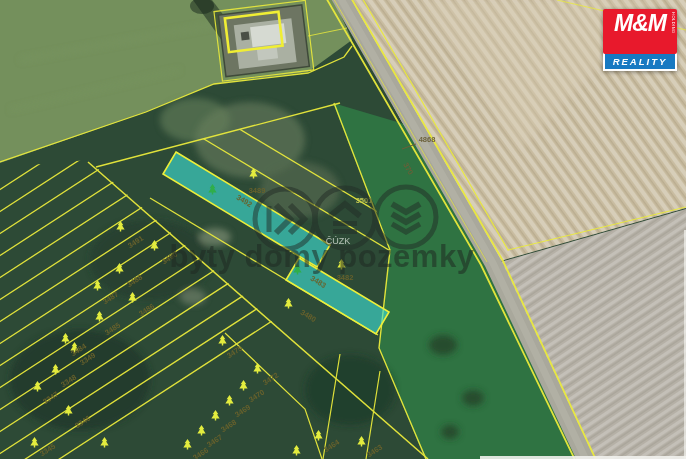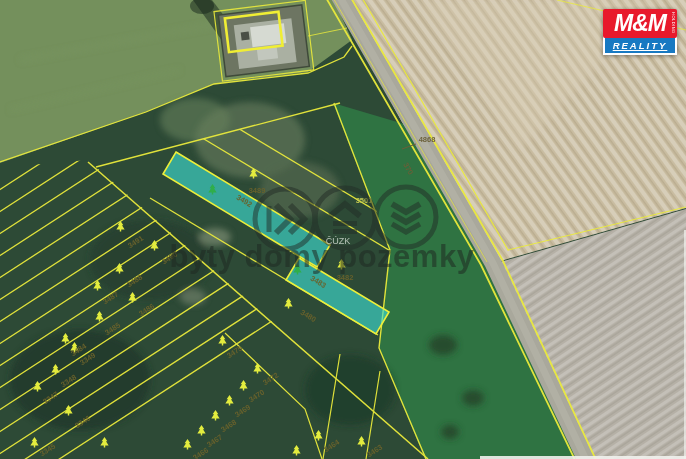--- a/index.html
+++ b/index.html
@@ -2,29 +2,29 @@
 <html><head>
 <meta charset="utf-8">
 <style>
   html,body{margin:0;padding:0;background:#222;}
   .stage{position:relative;width:686px;height:459px;overflow:hidden;
          font-family:"Liberation Sans",sans-serif;background:#2e4b38;}
   .stage svg{position:absolute;left:0;top:0;}
   
   .logo{position:absolute;top:9px;right:9px;width:74px;z-index:20;
         filter:drop-shadow(0 1px 2px rgba(0,0,0,.4));}
-  .logo-red{position:relative;background:#e8192c;color:#fff;height:29px;
+  .logo-red{position:relative;background:#e8192c;color:#fff;height:45px;
             border-radius:2px;text-align:center;}
   .logo-red .mm{font-style:italic;font-weight:bold;font-size:23px;line-height:28px;
                 letter-spacing:-1px;display:inline-block;transform:scaleY(1.05);}
   .logo-red .holding{position:absolute;right:1px;top:3px;color:#fff;
                      font-size:4px;letter-spacing:.5px;writing-mode:vertical-rl;}
   .logo-blue{margin-top:-2px;background:#1779c2;border:2px solid #fff;color:#fff;
              font-weight:bold;font-style:italic;font-size:9.5px;letter-spacing:2px;
-             text-align:center;padding:1.5px 0 2px 0;text-decoration:underline;}
+             text-align:center;padding:1.5px 0 2px 0;}
   .wm-big{font-weight:bold;letter-spacing:.5px;}
 </style>
 </head>
 <body>
 
 <div class="stage">
 
 <svg width="686" height="459" viewBox="0 0 686 459">
   <defs>
     <filter id="b3" x="-60%" y="-60%" width="220%" height="220%">

